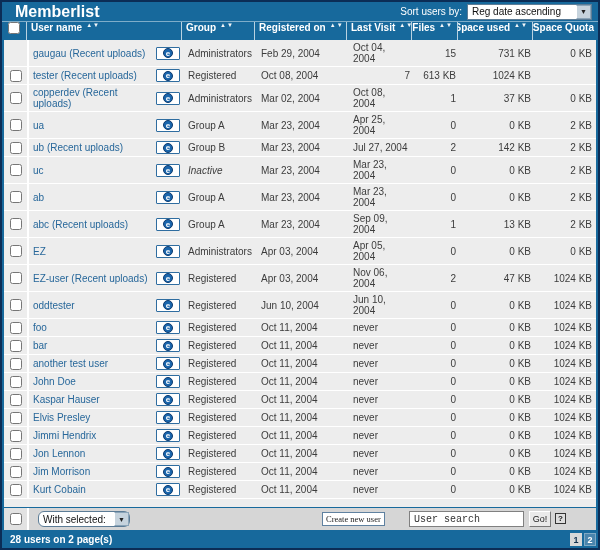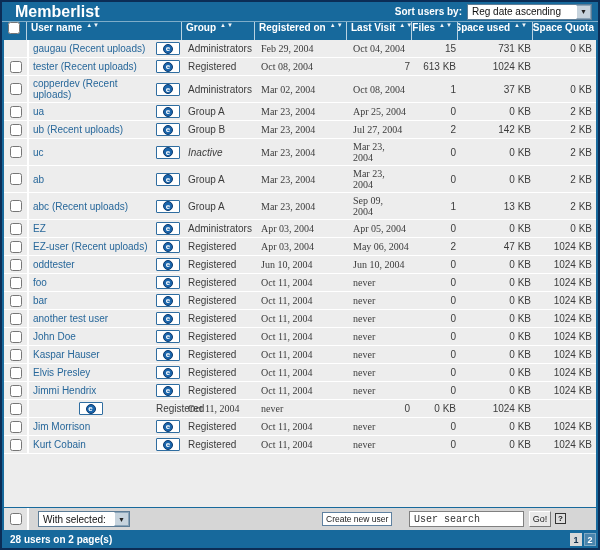--- a/index.html
+++ b/index.html
@@ -12,21 +12,21 @@
     overflow:hidden;
     --cols:25px 123px 32px 73px 92px 65px 46px 75px 1fr;
   }
   
   .titlebar {
     height:19px; flex:0 0 19px;
     display:flex; align-items:center;
     color:#fff; padding:0 6px 0 13px;
   }
   .titlebar .title { font-size:16px; font-weight:bold; flex:1; }
-  .sort-label { font-size:10px; font-weight:bold; margin-right:5px;padding-left:18px; }
+  .sort-label { font-size:10px; font-weight:normal; margin-right:5px;padding-left:18px; }
   .select {
     background:#fff; border:1px solid #5c7c96; height:16px;
     display:inline-flex; align-items:center;
     font-size:10px; color:#111; cursor:default;
   }
   .select .sel-text { padding:0 4px; flex:1; white-space:nowrap; }
   .sel-btn {
     width:15px; height:14px; margin:0; background:#c6d3dd;
     border:1px solid #8aa4b8; border-left-color:#fff;
     display:flex; align-items:center; justify-content:center;
@@ -67,40 +67,40 @@
     width:24px; height:13px; background:#fff;
     border:1px solid #2f6da0; border-radius:1px;
     display:inline-flex; align-items:center; justify-content:center; cursor:pointer;
   }
   .edisc {
     width:10px; height:10px; border-radius:50%;
     background:#1a66ad; border:1px solid #0d3a6e;
     color:#fff; font-size:8px; font-weight:bold; line-height:9px;
     display:flex; align-items:center; justify-content:center;
   }
-  .visit-c, .reg-c { white-space:pre-line;font-family:Liberation Serif, serif; }
+  .visit-c, .reg-c { white-space:pre-line; }
   .r-al { justify-content:flex-end; }
   .inactive { font-style:italic; }
   
   .action-bar {
     flex:0 0 22px; height:22px; margin:1px 2px 0 2px;
     background:#d6d6d6; position:relative;
     display:flex; align-items:center;
   }
   .ab-cb-cell {
     width:25px; height:100%; background:#e2e2e2;
     border-right:2px solid #fff;
     display:flex; align-items:center; justify-content:center;
   }
-  .ws-select { width:92px; margin-left:9px; }
+  .ws-select { width:92px; margin-left:9px;border-radius:6px; }
   .create-btn {
     position:absolute; left:318px; top:4px;
     height:14px; padding:0 3px;
     background:#fff; border:1px solid #5f81a0;
-    font-size:8.5px; color:#222; font-family:Liberation Sans, sans-serif;
+    font-size:8.5px; color:#222; font-family:Liberation Serif, serif;
     cursor:pointer;
   }
   .search-input {
     position:absolute; left:405px; top:3px;
     width:115px; height:16px;
     border:1px solid #808080; background:#fff;
     font-size:10px; color:#333; padding:0 4px;
     font-family:Liberation Mono, monospace;
   }
   .go-btn {
@@ -373,21 +373,21 @@
     <div class="c name-c">
       <a href="#">EZ-user (Recent uploads)</a>
     </div>
     <div class="c icon-c">
       <span class="ebtn">
         <span class="edisc">e</span>
       </span>
     </div>
     <div class="c">Registered</div>
     <div class="c reg-c">Apr 03, 2004</div>
-    <div class="c visit-c">May 06, 2004</div>
+    <div class="c visit-c">Nov 06, 2004</div>
     <div class="c r-al">2</div>
     <div class="c r-al">47 KB</div>
     <div class="c r-al">1024 KB</div>
   </div>
 
   <div class="row">
     <div class="c cb-c">
       <input type="checkbox" style="">
     </div>
     <div class="c name-c">
@@ -542,20 +542,23 @@
     <div class="c reg-c">Oct 11, 2004</div>
     <div class="c visit-c">never</div>
     <div class="c r-al">0</div>
     <div class="c r-al">0 KB</div>
     <div class="c r-al">1024 KB</div>
   </div>
 
   <div class="row">
     <div class="c cb-c">
       <input type="checkbox" style="">
+    </div>
+    <div class="c name-c">
+      <a href="#">Jon Lennon</a>
     </div>
     <div class="c icon-c">
       <span class="ebtn">
         <span class="edisc">e</span>
       </span>
     </div>
     <div class="c">Registered</div>
     <div class="c reg-c">Oct 11, 2004</div>
     <div class="c visit-c">never</div>
     <div class="c r-al">0</div>

